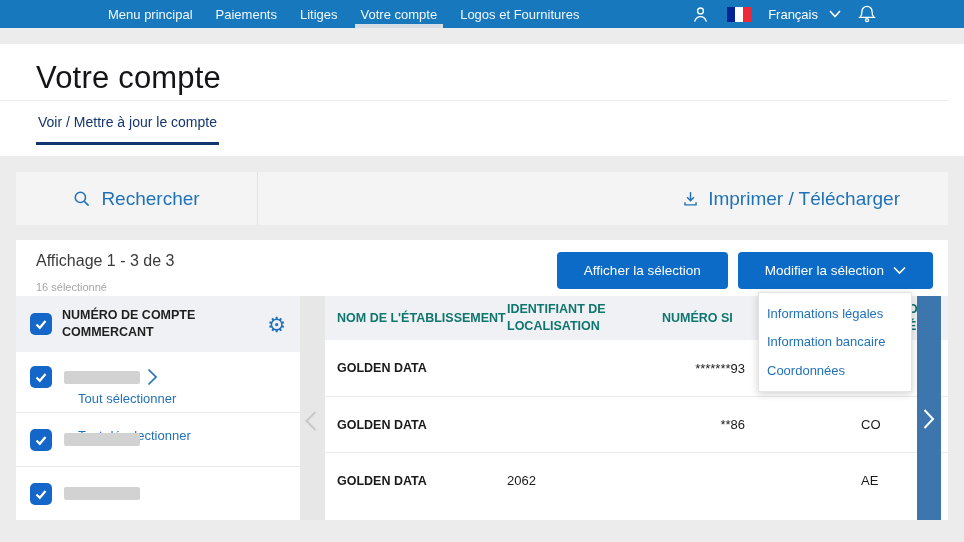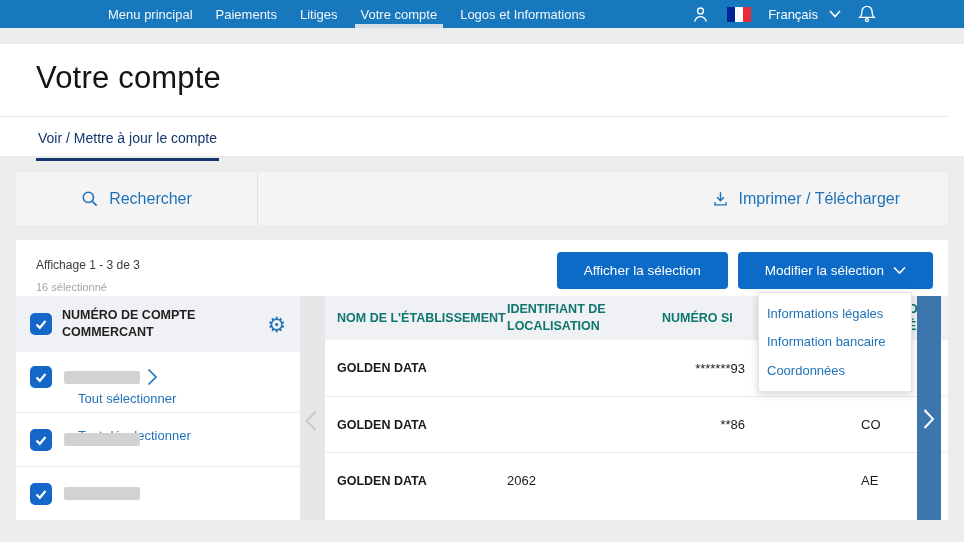--- a/index.html
+++ b/index.html
@@ -34,46 +34,46 @@
 
   
   .title-block {
     position:absolute; top:44px; left:0; width:964px; height:112px; background:#ffffff;
   }
   .page-title {
     position:absolute; left:36px; top:16px; font-size:31px; font-weight:400;
     color:#141418; letter-spacing:0.2px;
   }
   .tab-row {
-    position:absolute; left:0; right:16px; bottom:0; height:40px; border-top:1px solid #e9e9e9;
+    position:absolute; left:0; right:16px; bottom:0; height:56px; border-top:1px solid #e9e9e9;
   }
   .tab {
     position:absolute; left:36px; top:0; height:44px; display:flex; align-items:center;
     font-size:14px; color:#14356e; border-bottom:3px solid #14356e; padding:0 2px; cursor:pointer;
   }
 
   
   .toolbar {
     position:absolute; top:172px; left:16px; width:932px; height:53px;
     background:#f4f4f4; display:flex; align-items:stretch;
   }
   .toolbar-search {
     width:242px; display:flex; align-items:center; justify-content:center; gap:10px;
     border-right:1px solid #e3e3e3; cursor:pointer;
   }
-  .blue-link { color:#1f72b8; font-size:16px; }
+  .blue-link { color:#1f72b8; font-size:19px; }
   .toolbar-download {
     margin-left:auto; display:flex; align-items:center; gap:9px; padding-right:48px; cursor:pointer;
   }
 
   
   .panel {
     position:absolute; top:240px; left:16px; width:932px; height:280px; background:#ffffff;
   }
-  .range-text { position:absolute; left:20px; top:18px; font-size:12px; color:#3b3b3b; }
+  .range-text { position:absolute; left:20px; top:12px; font-size:16px; color:#3b3b3b; }
   .selected-text { position:absolute; left:20px; top:41px; font-size:11px; color:#a5a5a5; }
   .action-btns { position:absolute; right:15px; top:12px; display:flex; gap:10px; }
   .btn {
     height:37px; background:#0d6bc8; color:#ffffff; font-size:13.5px;
     border:none; border-radius:4px; padding:0 27px; cursor:pointer;
     display:flex; align-items:center; gap:9px; font-family:Liberation Sans, sans-serif;
   }
 
   
   .tables { position:absolute; top:56px; left:0; width:932px; height:224px; display:flex; }
@@ -131,21 +131,21 @@
 </style>
 </head>
 <body>
 
 <div class="topbar">
   <div class="topnav">
     <div class="nav-item">Menu principal</div>
     <div class="nav-item">Paiements</div>
     <div class="nav-item">Litiges</div>
     <div class="nav-item active">Votre compte</div>
-    <div class="nav-item">Logos et Informations</div>
+    <div class="nav-item">Logos et Fournitures</div>
   </div>
   <div class="topbar-right">
     <span>
       <svg width="19" height="19" viewBox="0 0 24 24" fill="none" stroke="#ffffff" stroke-width="1.7">
         <circle cx="12" cy="7.5" r="3.7"></circle>
         <path d="M4.5 21c1.6-4.6 4.3-6.3 7.5-6.3s5.9 1.7 7.5 6.3"></path>
       </svg>
     </span>
     <span class="flag">
       <span style="background:#002395"></span>

